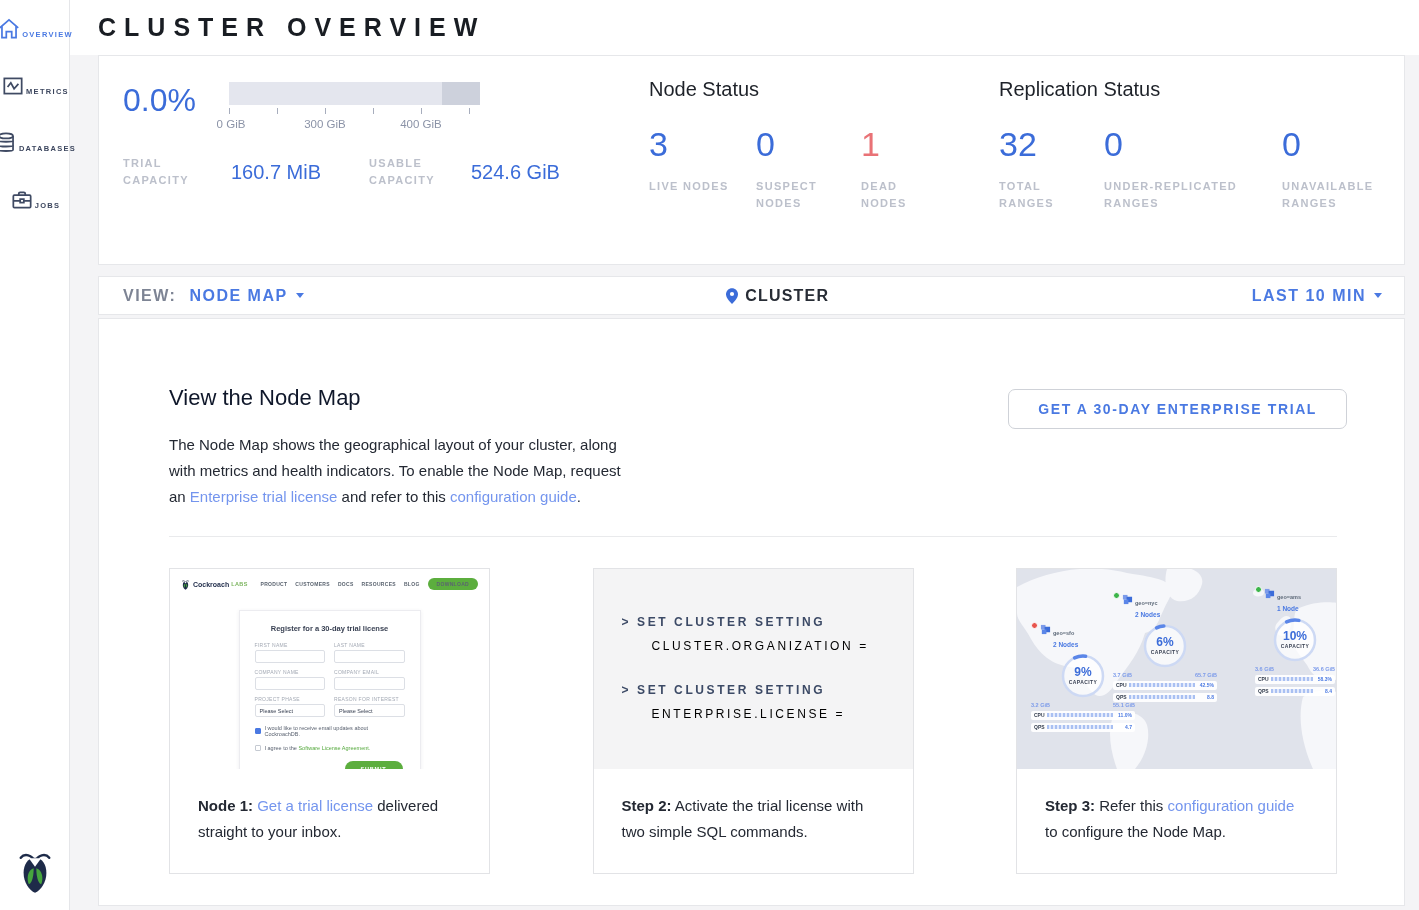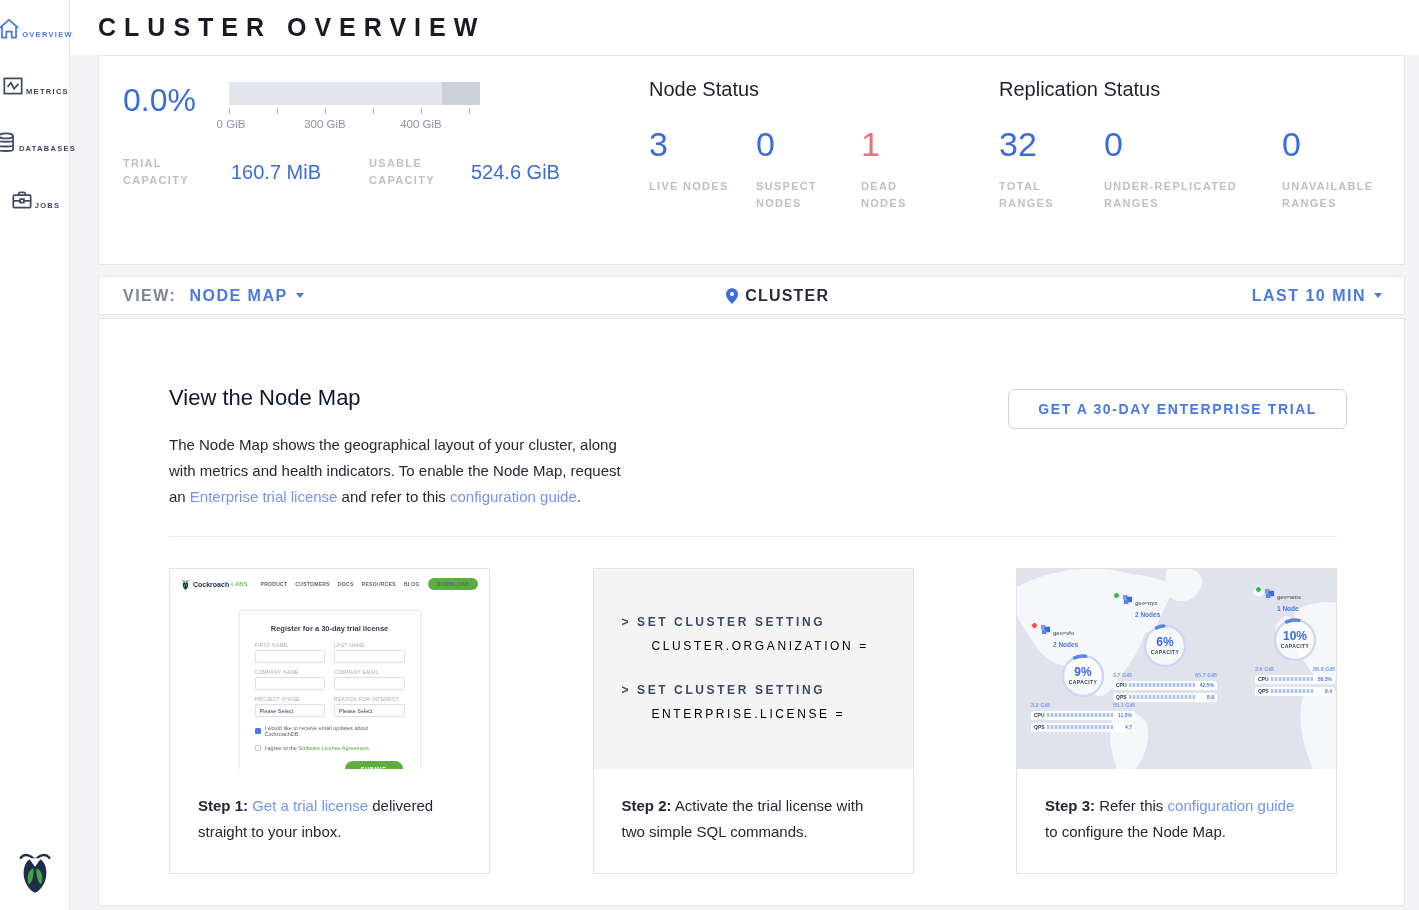--- a/index.html
+++ b/index.html
@@ -355,21 +355,21 @@
                 </div>
               <div class="mini-check">
                   <span class="box"></span>
                   <span><span>I agree to the </span><span class="green">Software License Agreement.</span></span>
                 </div>
               <div class="mini-submit">SUBMIT</div>
             </div>
           </div>
         </div>
         <div class="card-caption">
-          <span class="step-label">Step 1:</span>
+          <span class="step-label">Node 1:</span>
           <a class="blue-link">Get a trial license</a><span> delivered straight to your inbox.</span>
         </div>
       </div>
 
       <div class="step-card">
         <div class="card-img code-block">
           <div class="code-group">
             <div class="code-prompt">&gt; SET CLUSTER SETTING</div>
             <div class="code-value">CLUSTER.ORGANIZATION =</div>
           </div>

